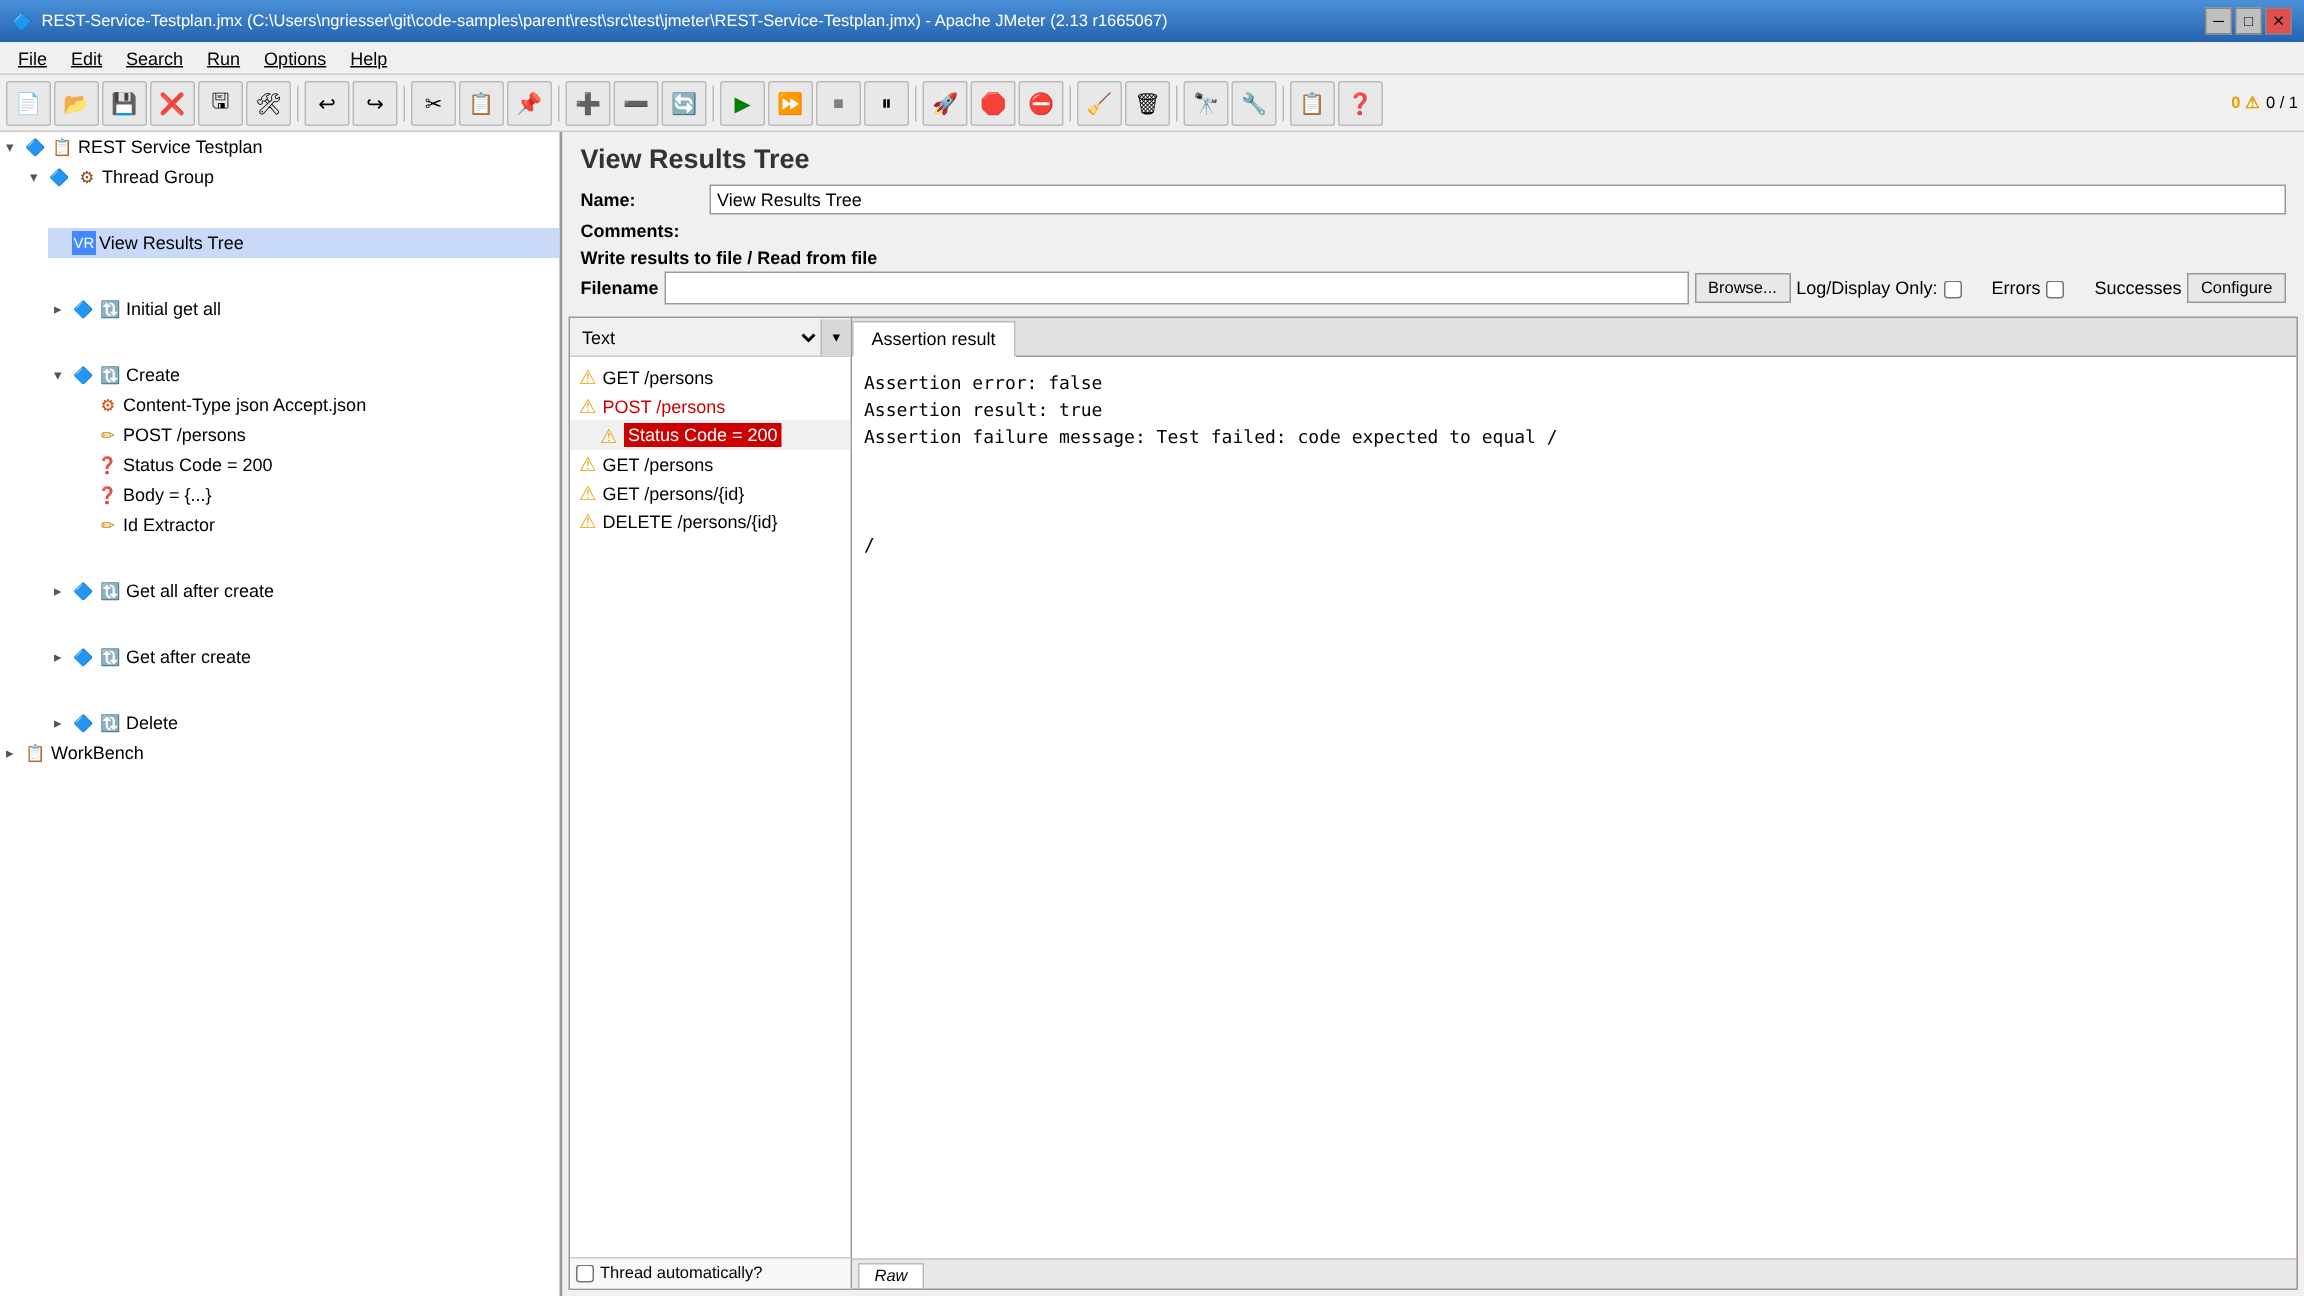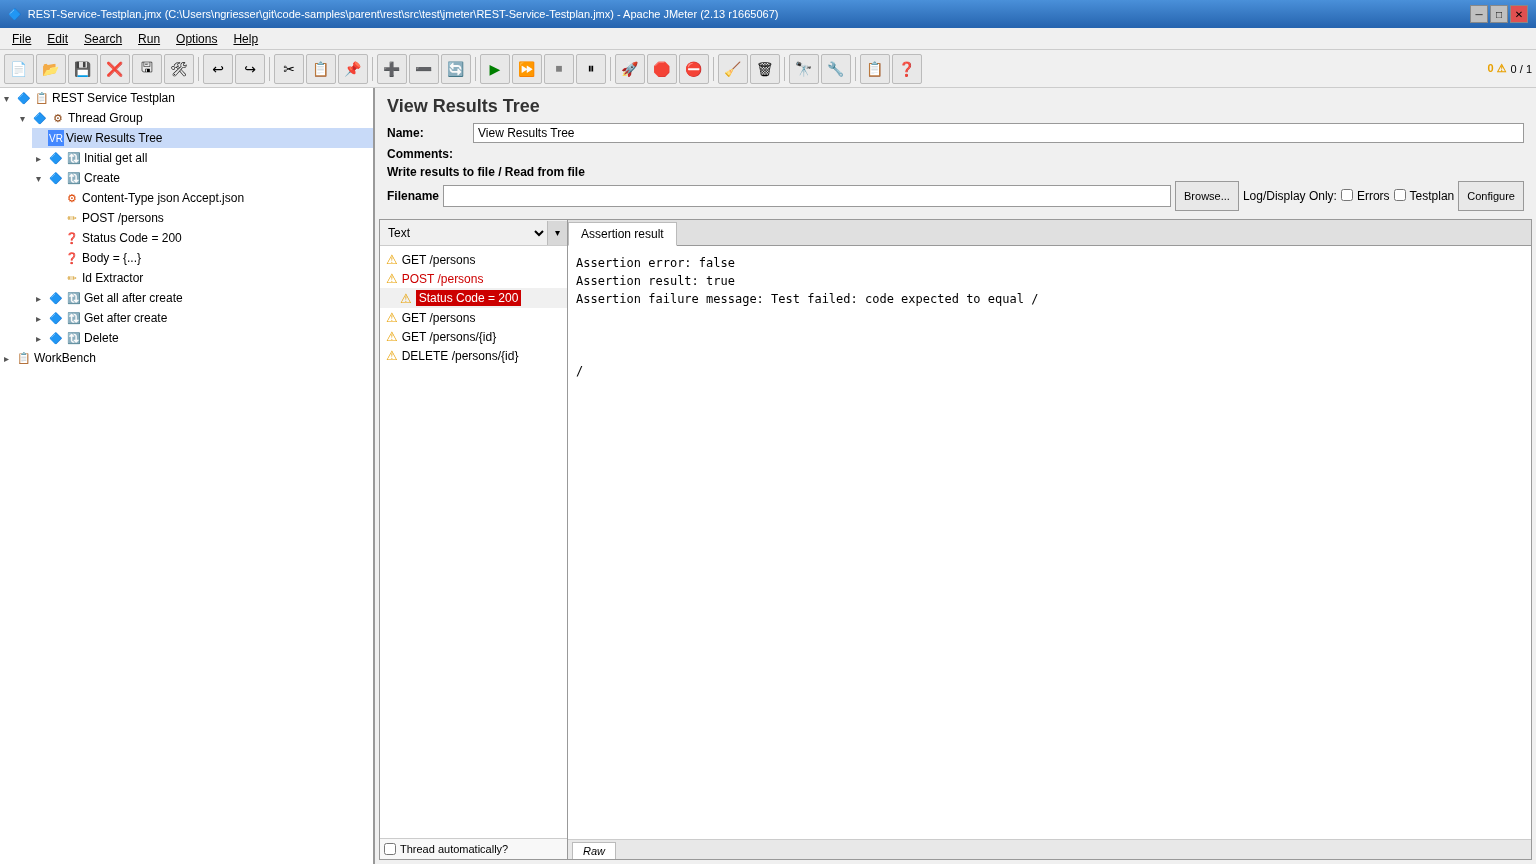--- a/index.html
+++ b/index.html
@@ -85,21 +85,21 @@
       align-items: center;
       padding: 2px 4px;
       cursor: pointer;
       white-space: nowrap;
     }
     .tree-node.selected { background: #c8daf8; }
     .tree-icon { width: 16px; height: 16px; display: inline-flex; align-items: center; justify-content: center; margin-right: 2px; font-size: 11px; }
     .tree-label { font-size: 12px; }
     .expand-btn { width: 12px; font-size: 10px; color: #555; cursor: pointer; }
     .indent1 { margin-left: 16px; }
-    .indent2 { margin-left: 32px; }
+    .indent2 { margin-left: 32px; margin-top: 24px; }
     .indent3 { margin-left: 48px; }
 
     
     #content-panel {
       flex: 1;
       background: #f0f0f0;
       overflow: hidden;
       display: flex;
       flex-direction: column;
     }
@@ -132,24 +132,24 @@
       font-size: 12px;
       flex: 1;
       height: 22px;
     }
     .btn-small {
       background: #e8e8e8;
       border: 1px solid #999;
       padding: 2px 8px;
       font-size: 11px;
       cursor: pointer;
-      height: 30px;
+      height: 20px;
       white-space: nowrap;
     }
-    .checkbox-group { display: flex; align-items: flex-start; gap: 4px; font-size: 12px; }
+    .checkbox-group { display: flex; align-items: flex-end; gap: 20px; font-size: 12px; }
     input[type="checkbox"] { width: 12px; height: 12px; }
 
     
     #split-area {
       display: flex;
       flex: 1;
       overflow: hidden;
       margin: 0 4px 4px 4px;
       border: 1px solid #999;
     }
@@ -446,21 +446,21 @@
         <span style="font-size:12px;font-weight:bold;">Filename</span>
         <input class="file-input" type="text" style="">
         <button class="btn-small">Browse...</button>
         <span style="font-size:12px;">Log/Display Only:</span>
         <div class="checkbox-group">
           <input type="checkbox" style="">
           <span>Errors</span>
         </div>
         <div class="checkbox-group">
           <input type="checkbox" style="">
-          <span>Testplan</span>
+          <span>Successes</span>
         </div>
         <button class="btn-small">Configure</button>
       </div>
     </div>
 
     <div id="split-area">
 
       <div id="results-list-panel">
         <div class="dropdown-bar">
           <select class="dropdown-select">

